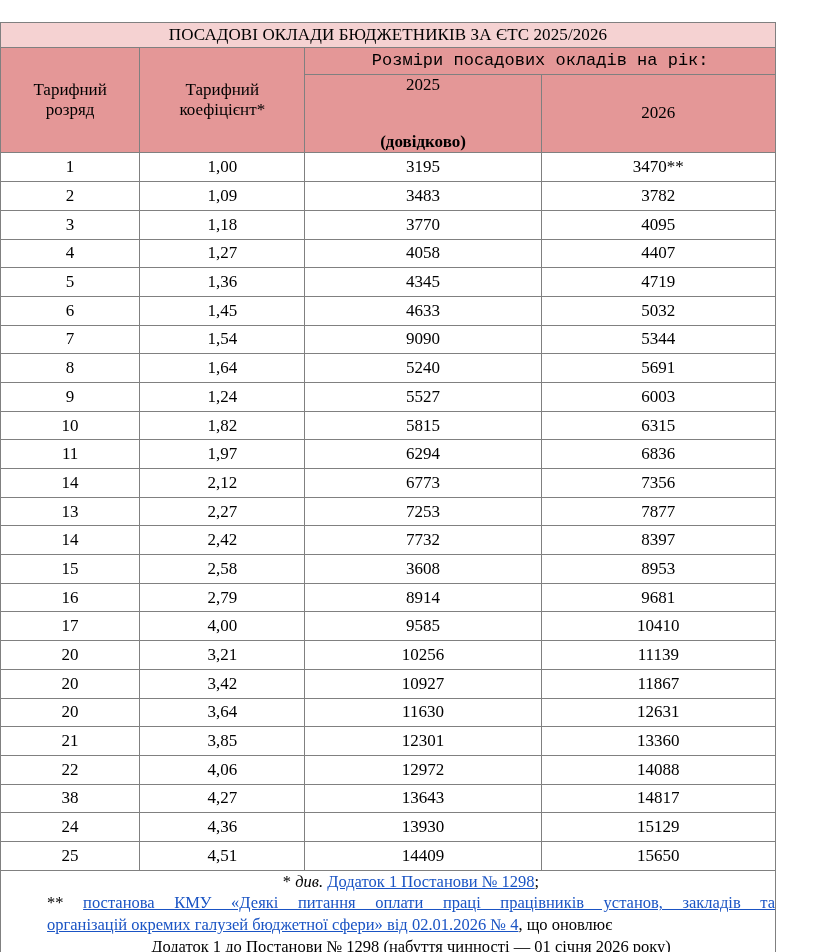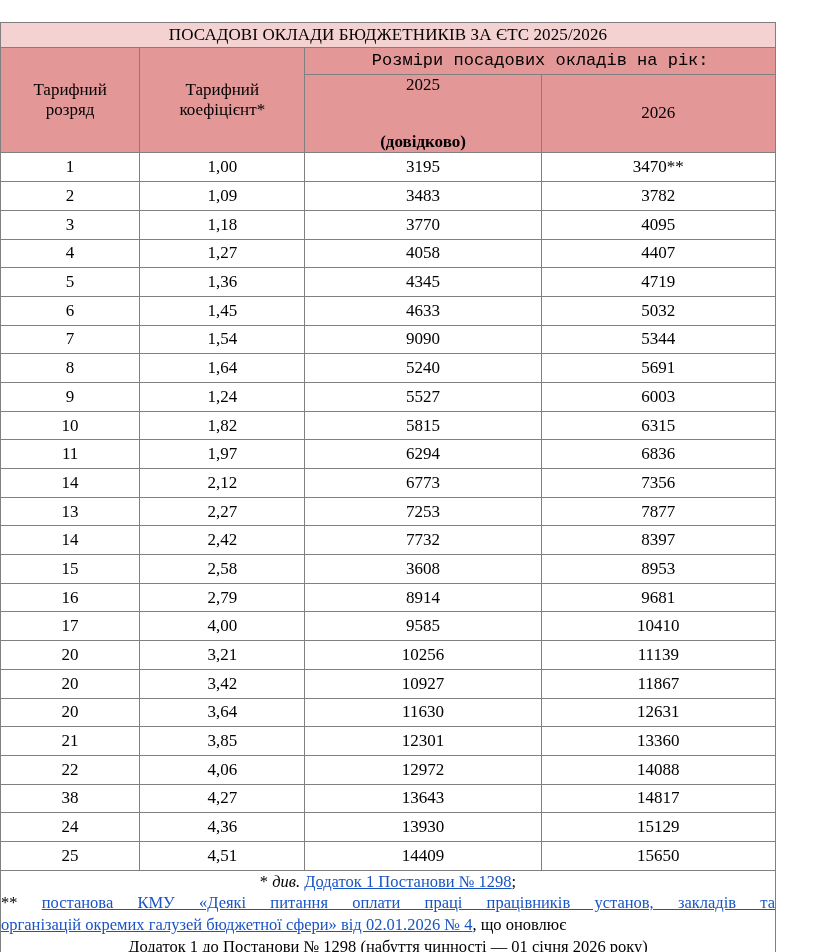--- a/index.html
+++ b/index.html
@@ -95,20 +95,21 @@
   .footnote-cell {
     text-align: left;
     padding: 3px 4px 5px 4px;
     font-size: 16.5px;
     line-height: 1.32;
     background: #ffffff;
   }
   .fn-line {
     display: block;
     white-space: normal;
+    margin-left: 46px;
   }
   .fn-line.justify {
     text-align: justify;
     text-align-last: justify;
   }
   .fn-line.justify-last-left {
     text-align: justify;
     text-align-last: left;
   }
   .fn-italic {

